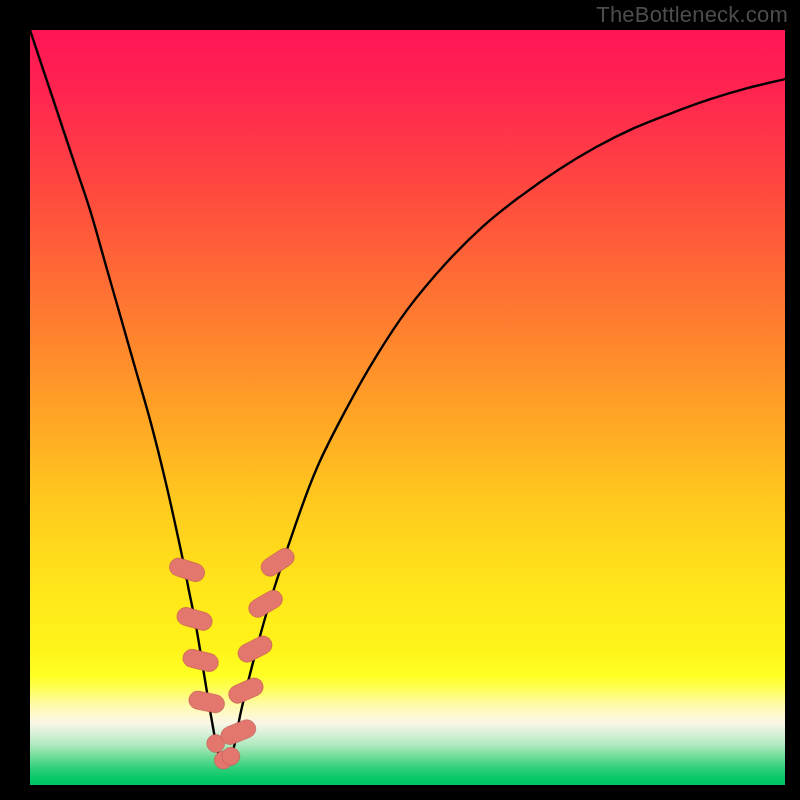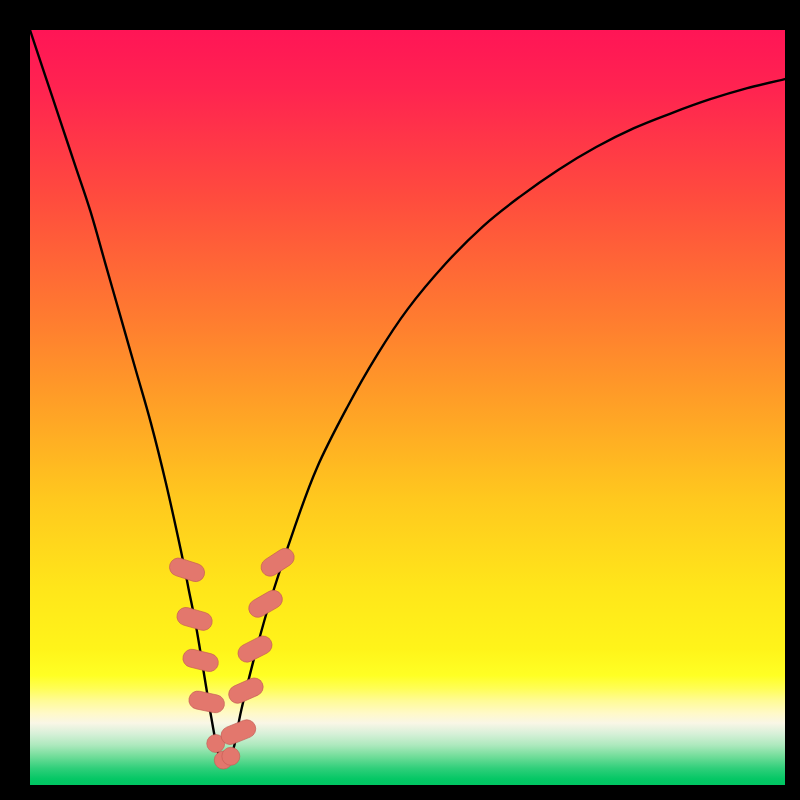--- a/index.html
+++ b/index.html
@@ -70,13 +70,14 @@
           <rect x="-9" y="-18" width="18" height="36" rx="9" ry="9" fill="#e3776d" stroke="#c35b52" stroke-width="0.6"></rect>
         </g>
         <g transform="translate(235.56 573.8) rotate(60)">
           <rect x="-9" y="-18" width="18" height="36" rx="9" ry="9" fill="#e3776d" stroke="#c35b52" stroke-width="0.6"></rect>
         </g>
         <g transform="translate(247.63999999999996 532.275) rotate(57)">
           <rect x="-9" y="-18" width="18" height="36" rx="9" ry="9" fill="#e3776d" stroke="#c35b52" stroke-width="0.6"></rect>
         </g>
       </svg>
   </div>
+  <div class="watermark" style="right: 12px; top: 2px;">TheBottleneck.com</div>
 </div>
 
 </body></html>

